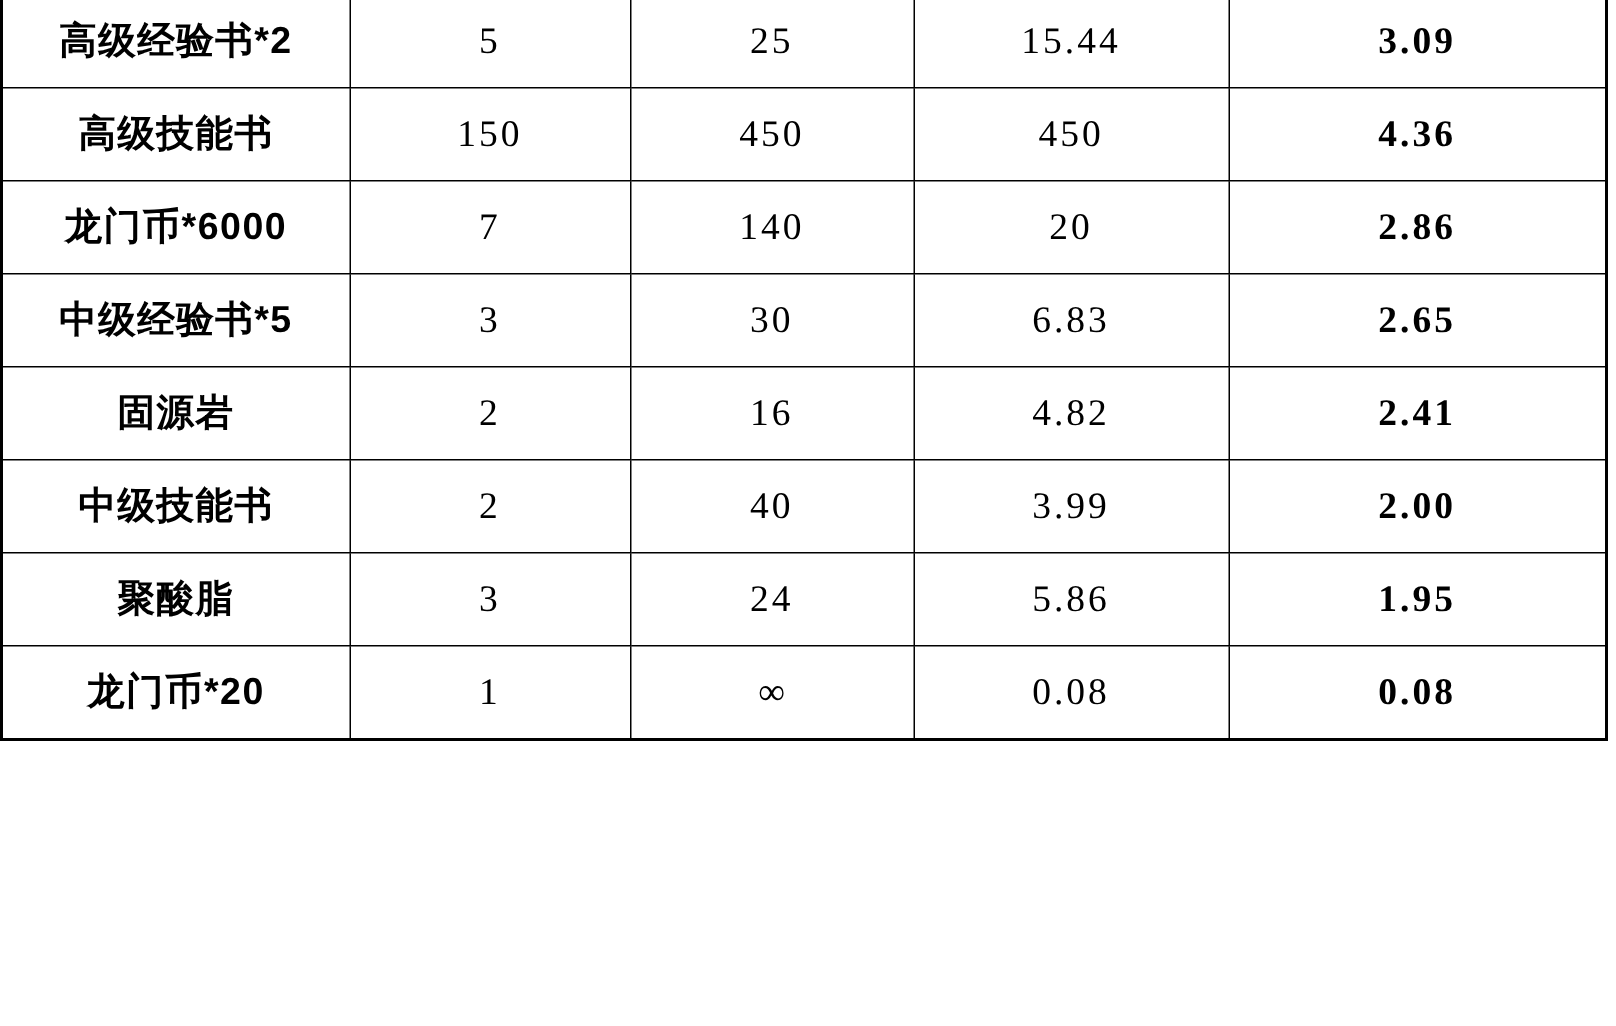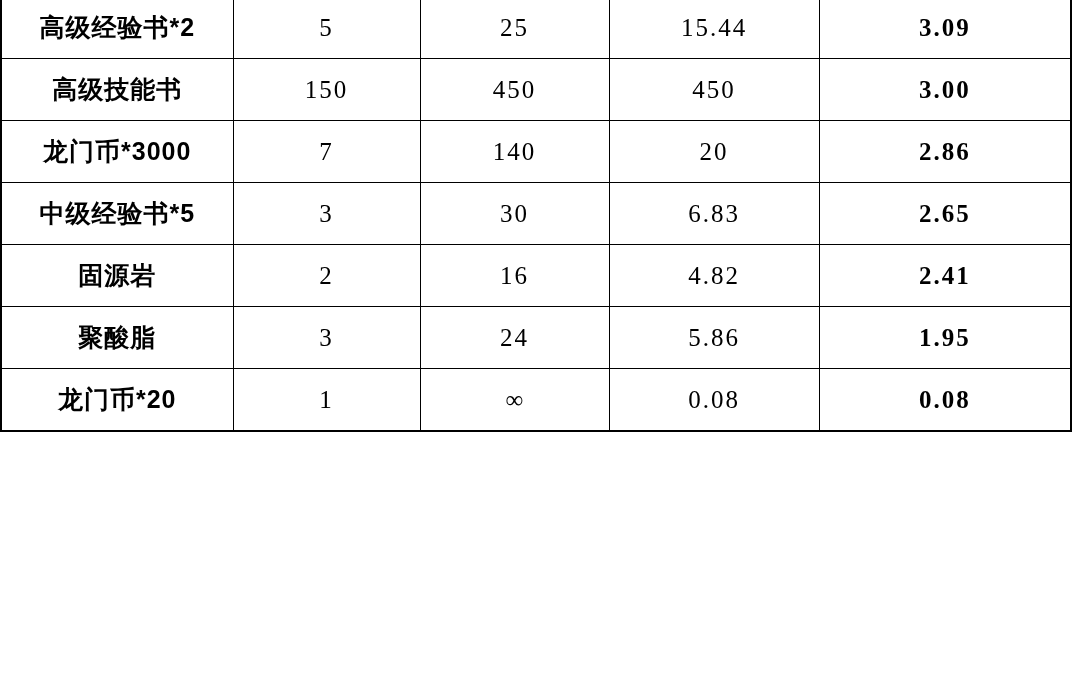--- a/index.html
+++ b/index.html
@@ -107,25 +107,25 @@
         <td class="num">25</td>
         <td class="num">15.44</td>
         <td class="ratio">3.09</td>
       </tr>
 
       <tr>
         <td class="item">高级技能书</td>
         <td class="num">150</td>
         <td class="num">450</td>
         <td class="num">450</td>
-        <td class="ratio">3.00</td>
+        <td class="ratio">4.36</td>
       </tr>
 
       <tr>
-        <td class="item">龙门币*3000</td>
+        <td class="item">龙门币*6000</td>
         <td class="num">7</td>
         <td class="num">140</td>
         <td class="num">20</td>
         <td class="ratio">2.86</td>
       </tr>
 
       <tr>
         <td class="item">中级经验书*5</td>
         <td class="num">3</td>
         <td class="num">30</td>
@@ -137,20 +137,27 @@
       <tr>
         <td class="item">固源岩</td>
         <td class="num">2</td>
         <td class="num">16</td>
         <td class="num">4.82</td>
         <td class="ratio">2.41</td>
       </tr>
 
 
 
+      <tr>
+        <td class="item">中级技能书</td>
+        <td class="num">2</td>
+        <td class="num">40</td>
+        <td class="num">3.99</td>
+        <td class="ratio">2.00</td>
+      </tr>
 
       <tr>
         <td class="item">聚酸脂</td>
         <td class="num">3</td>
         <td class="num">24</td>
         <td class="num">5.86</td>
         <td class="ratio">1.95</td>
       </tr>
 
       <tr>

